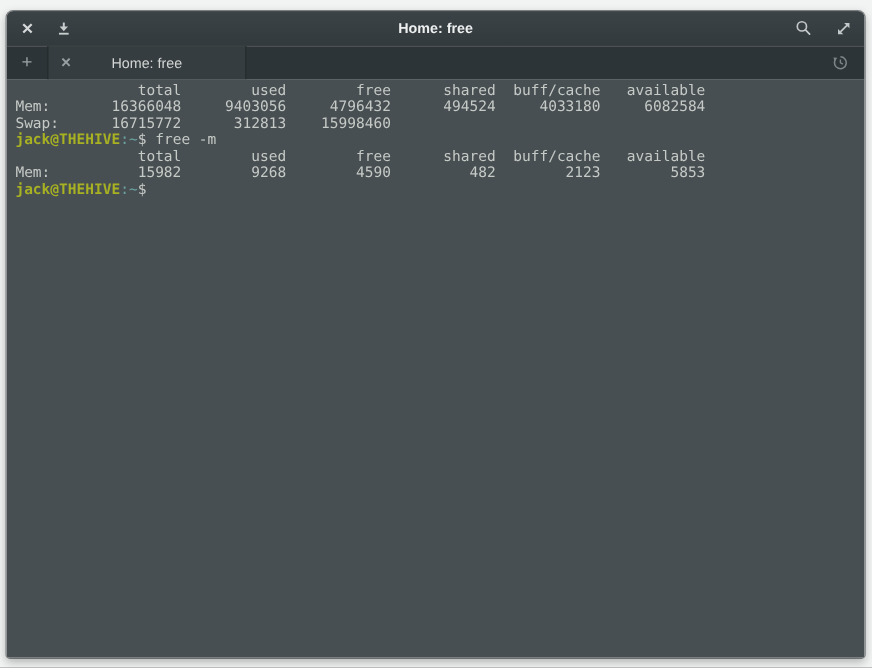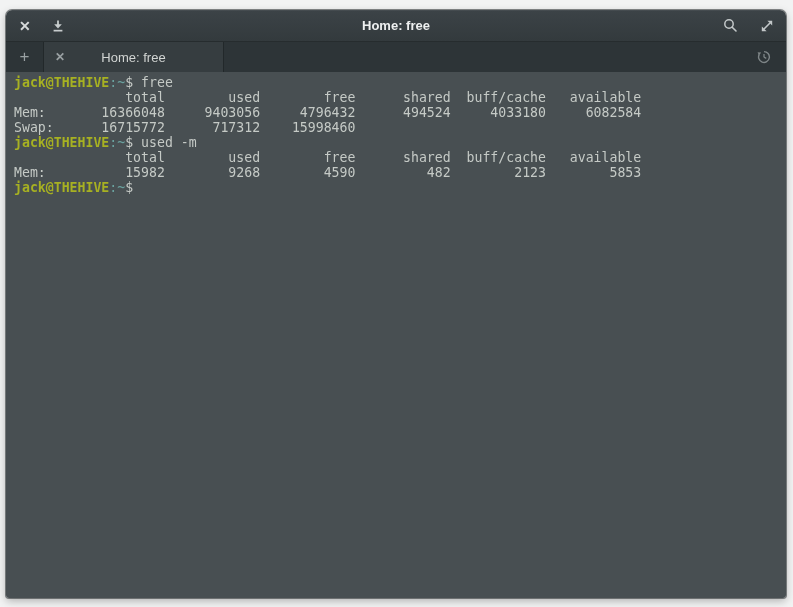--- a/index.html
+++ b/index.html
@@ -163,23 +163,22 @@
       <svg width="16" height="16" viewBox="0 0 16 16">
         <path d="M 8 2.6 A 5.4 5.4 0 1 1 3.3 5.3" fill="none" stroke="#7e8587" stroke-width="1.4"></path>
         <polygon points="1.6,3.2 5.2,3.6 2.9,6.6" fill="#7e8587"></polygon>
         <line x1="8" y1="5" x2="8" y2="8.2" stroke="#7e8587" stroke-width="1.3"></line>
         <line x1="8" y1="8.2" x2="10.3" y2="9.3" stroke="#7e8587" stroke-width="1.3"></line>
       </svg>
     </span>
   </div>
 
   <div class="terminal" id="terminal">
-      <div class="tline"><span class="p-user">jack@THEHIVE</span><span class="p-sep">:</span><span class="p-path">~</span><span class="p-dollar">$ </span><span class="cmd">free</span></div>
       <div class="tline">              total        used        free      shared  buff/cache   available</div>
       <div class="tline">Mem:       16366048     9403056     4796432      494524     4033180     6082584</div>
-      <div class="tline">Swap:      16715772      717312    15998460</div>
-      <div class="tline"><span class="p-user">jack@THEHIVE</span><span class="p-sep">:</span><span class="p-path">~</span><span class="p-dollar">$ </span><span class="cmd">used -m</span></div>
+      <div class="tline">Swap:      16715772      312813    15998460</div>
+      <div class="tline"><span class="p-user">jack@THEHIVE</span><span class="p-sep">:</span><span class="p-path">~</span><span class="p-dollar">$ </span><span class="cmd">free -m</span></div>
       <div class="tline">              total        used        free      shared  buff/cache   available</div>
       <div class="tline">Mem:          15982        9268        4590         482        2123        5853</div>
       <div class="tline"><span class="p-user">jack@THEHIVE</span><span class="p-sep">:</span><span class="p-path">~</span><span class="p-dollar">$ </span></div>
     </div>
 
 </div>
 
 </body></html>

